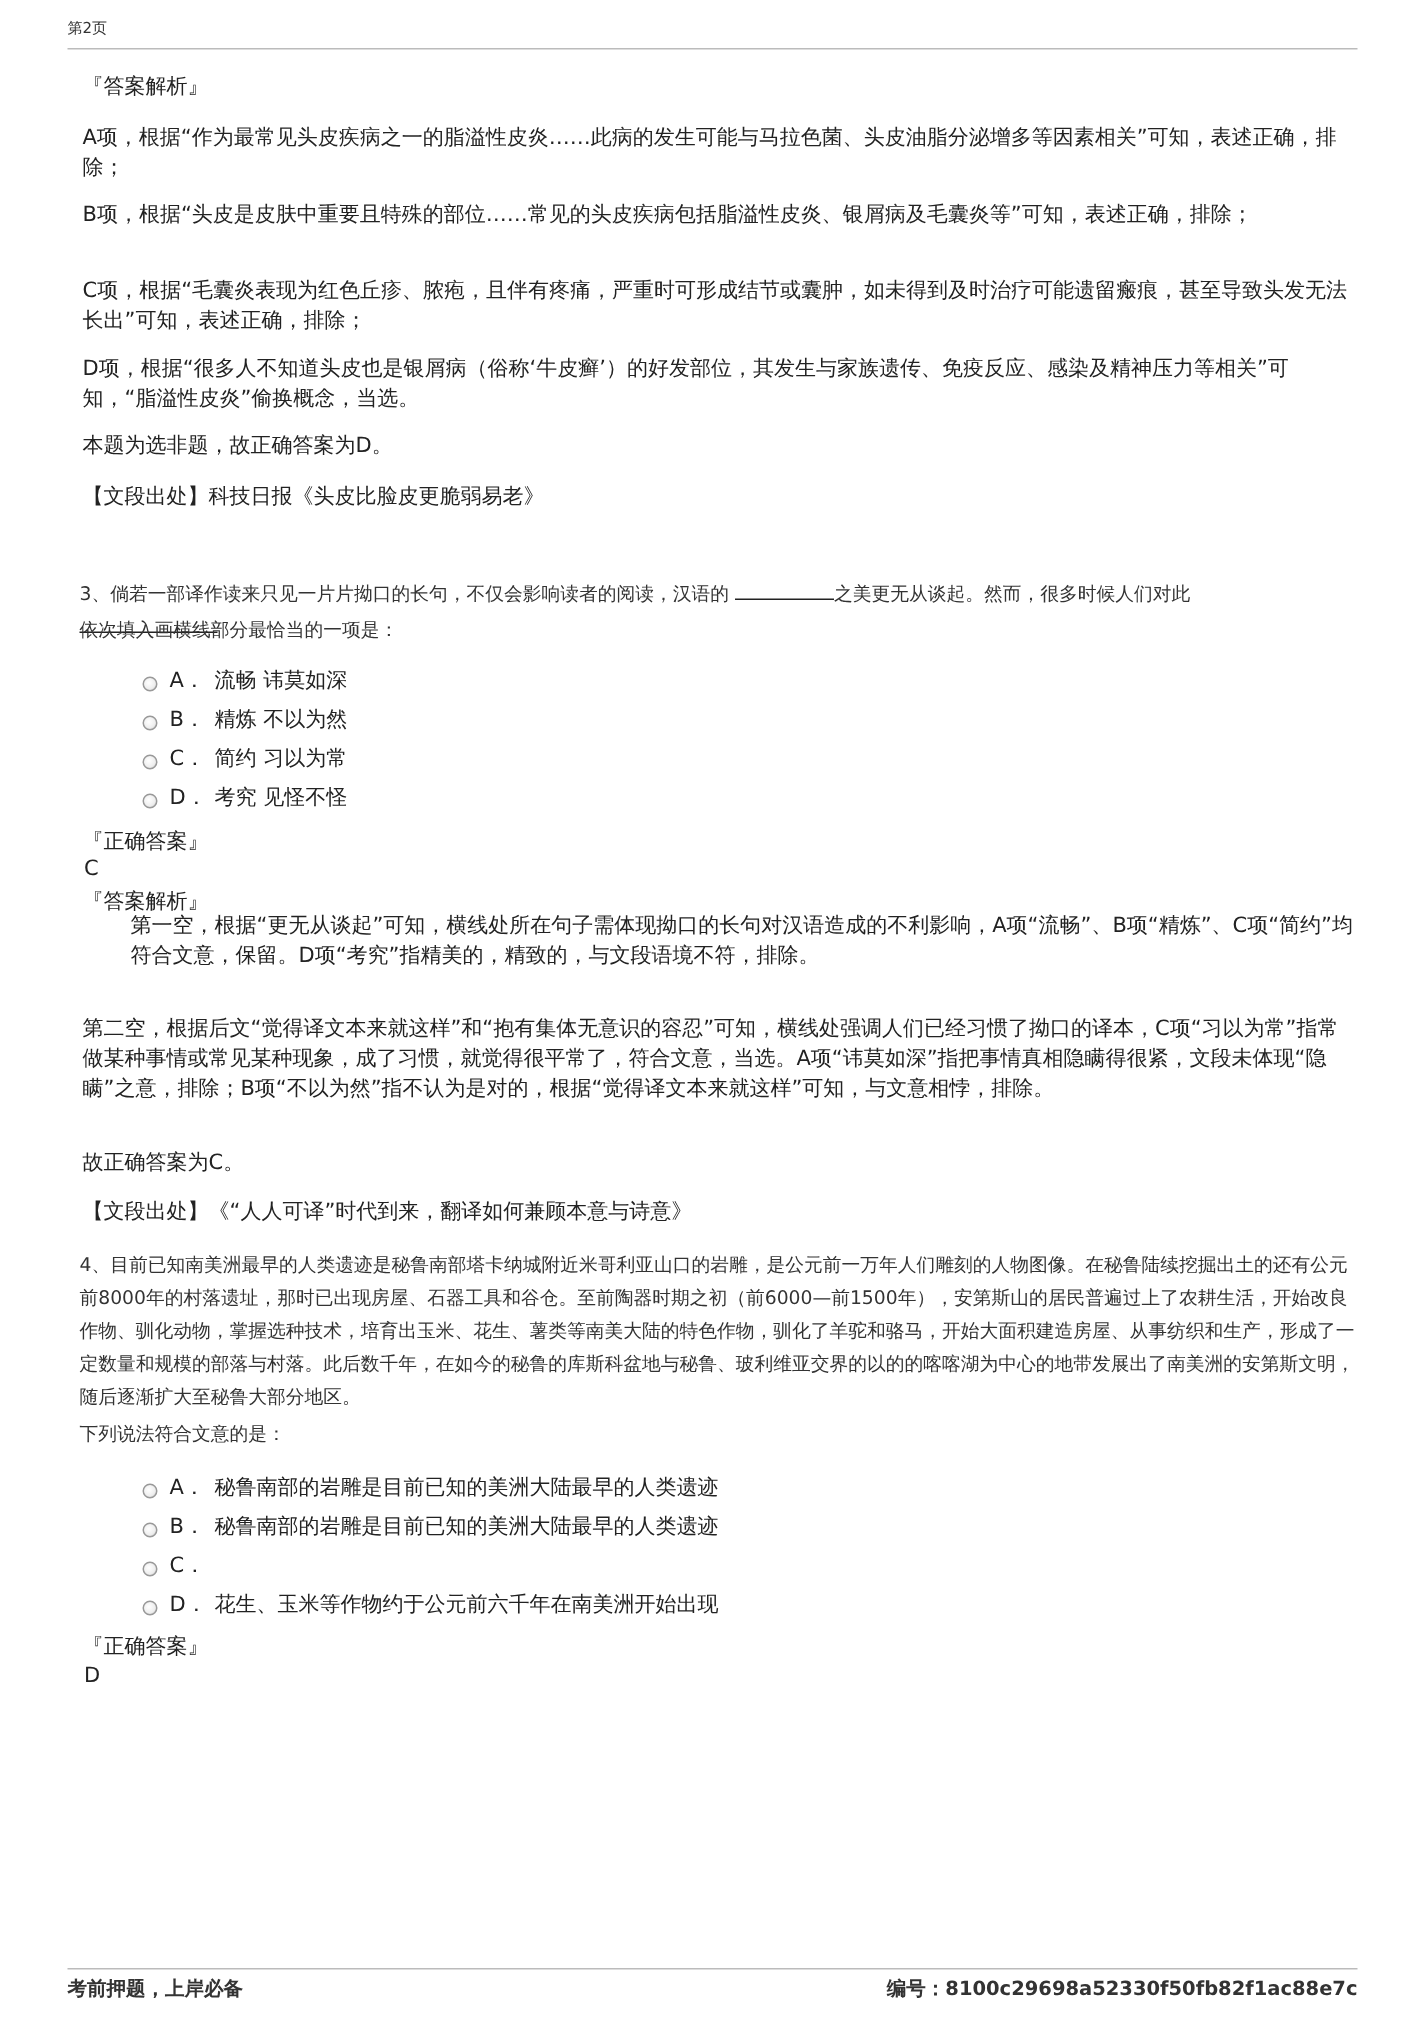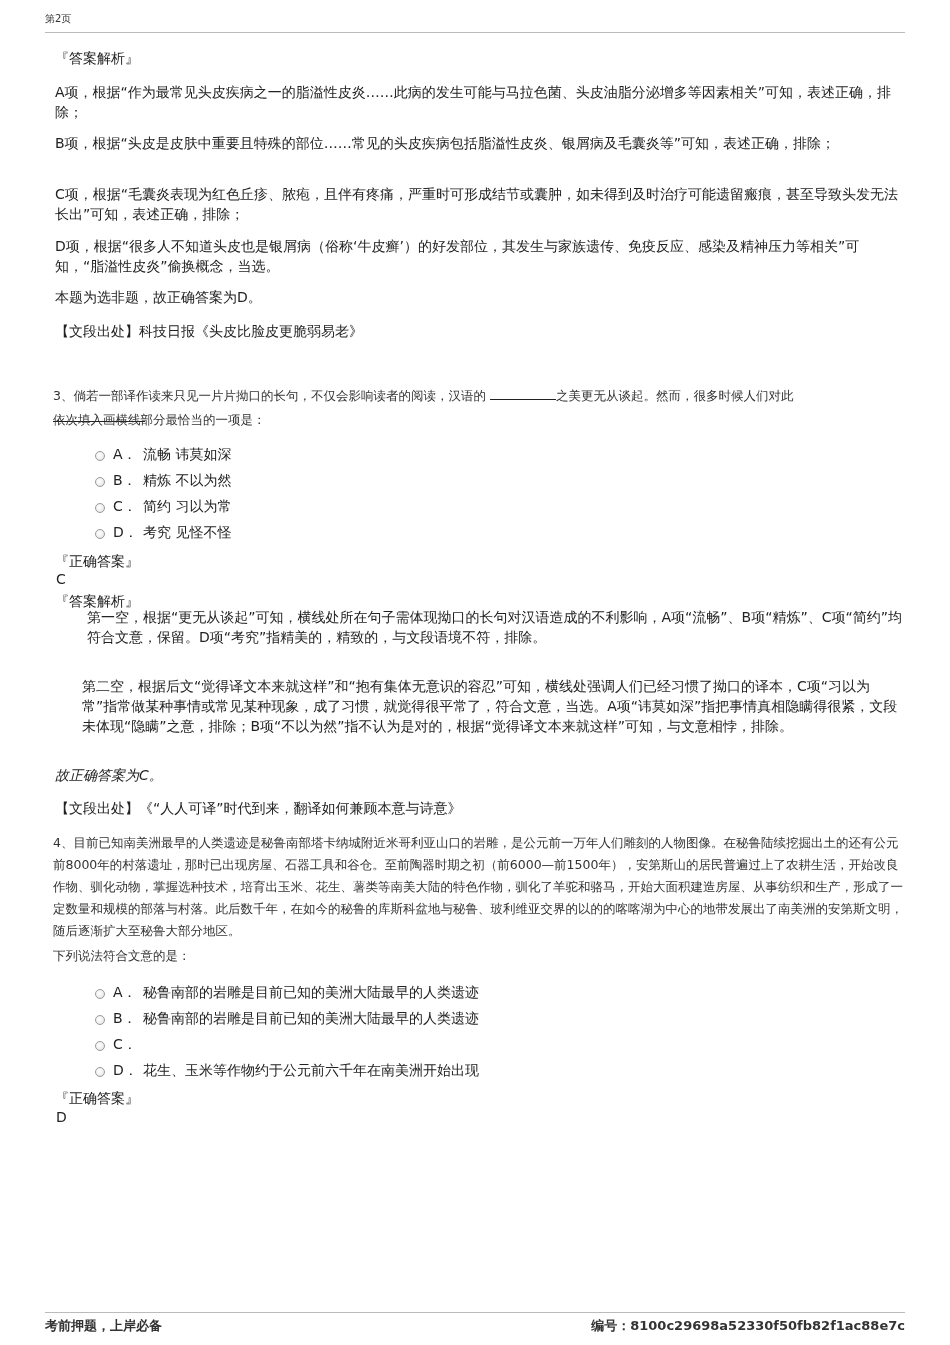--- a/index.html
+++ b/index.html
@@ -73,22 +73,22 @@
   <div class="option" style="top:522px;">
     <span class="radio"></span>
     <span class="opt-letter">D．</span>
     <span>考究 见怪不怪</span>
   </div>
 
   <div class="blk" style="top:551px;">『正确答案』</div>
   <div class="blk" style="top:569px; left:1px;">C</div>
   <div class="blk" style="top:591px;">『答案解析』</div>
   <div class="blk" style="top:607px;margin-left:32px;">第一空，根据“更无从谈起”可知，横线处所在句子需体现拗口的长句对汉语造成的不利影响，A项“流畅”、B项“精炼”、C项“简约”均符合文意，保留。D项“考究”指精美的，精致的，与文段语境不符，排除。</div>
-  <div class="blk" style="top:676px;margin-left:27px;">第二空，根据后文“觉得译文本来就这样”和“抱有集体无意识的容忍”可知，横线处强调人们已经习惯了拗口的译本，C项“习以为常”指常做某种事情或常见某种现象，成了习惯，就觉得很平常了，符合文意，当选。A项“讳莫如深”指把事情真相隐瞒得很紧，文段未体现“隐瞒”之意，排除；B项“不以为然”指不认为是对的，根据“觉得译文本来就这样”可知，与文意相悖，排除。</div>
-  <div class="blk" style="top:765px;font-style:italic;">故正确答案为C。</div>
+  <div class="blk" style="top:676px;">第二空，根据后文“觉得译文本来就这样”和“抱有集体无意识的容忍”可知，横线处强调人们已经习惯了拗口的译本，C项“习以为常”指常做某种事情或常见某种现象，成了习惯，就觉得很平常了，符合文意，当选。A项“讳莫如深”指把事情真相隐瞒得很紧，文段未体现“隐瞒”之意，排除；B项“不以为然”指不认为是对的，根据“觉得译文本来就这样”可知，与文意相悖，排除。</div>
+  <div class="blk" style="top:765px;">故正确答案为C。</div>
   <div class="blk" style="top:798px;">【文段出处】《“人人可译”时代到来，翻译如何兼顾本意与诗意》</div>
 
   <div class="blk small" style="top:832px; left:-2px;">4、目前已知南美洲最早的人类遗迹是秘鲁南部塔卡纳城附近米哥利亚山口的岩雕，是公元前一万年人们雕刻的人物图像。在秘鲁陆续挖掘出土的还有公元前8000年的村落遗址，那时已出现房屋、石器工具和谷仓。至前陶器时期之初（前6000—前1500年），安第斯山的居民普遍过上了农耕生活，开始改良作物、驯化动物，掌握选种技术，培育出玉米、花生、薯类等南美大陆的特色作物，驯化了羊驼和骆马，开始大面积建造房屋、从事纺织和生产，形成了一定数量和规模的部落与村落。此后数千年，在如今的秘鲁的库斯科盆地与秘鲁、玻利维亚交界的以的的喀喀湖为中心的地带发展出了南美洲的安第斯文明，随后逐渐扩大至秘鲁大部分地区。</div>
   <div class="blk small" style="top:945px; left:-2px;">下列说法符合文意的是：</div>
 
   <div class="option" style="top:982px;">
     <span class="radio"></span>
     <span class="opt-letter">A．</span>
     <span>秘鲁南部的岩雕是目前已知的美洲大陆最早的人类遗迹</span>
   </div>

